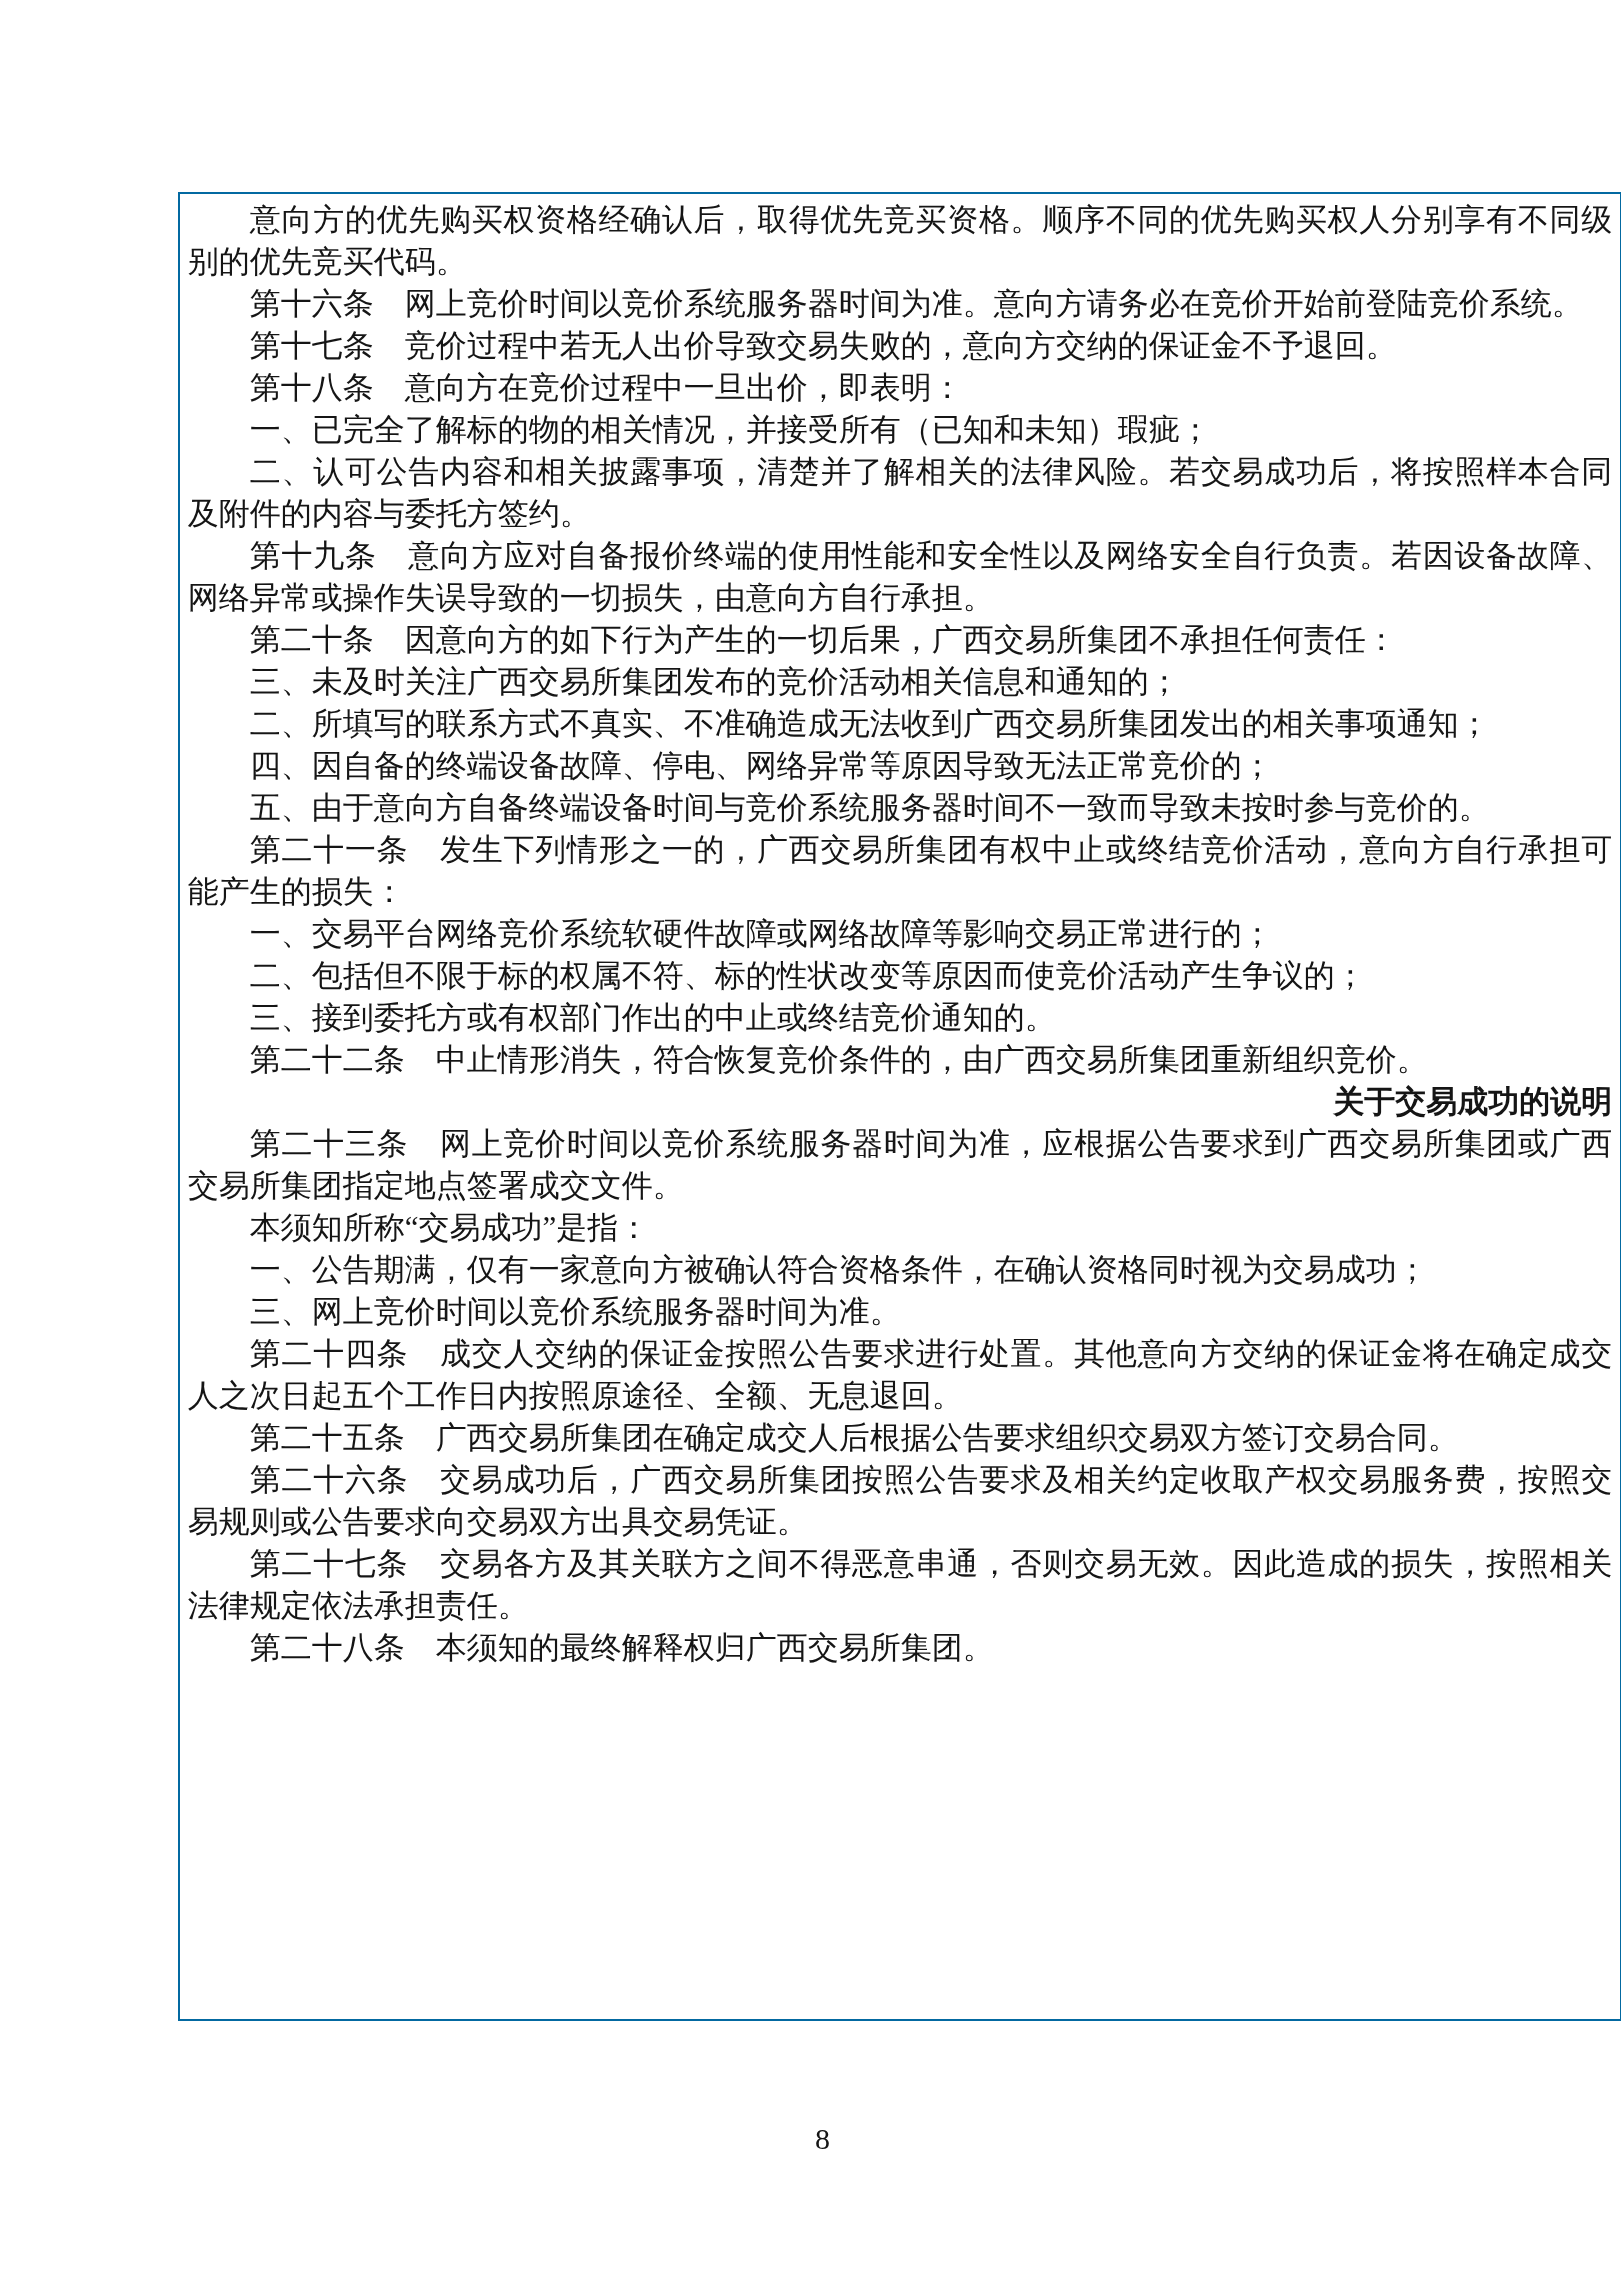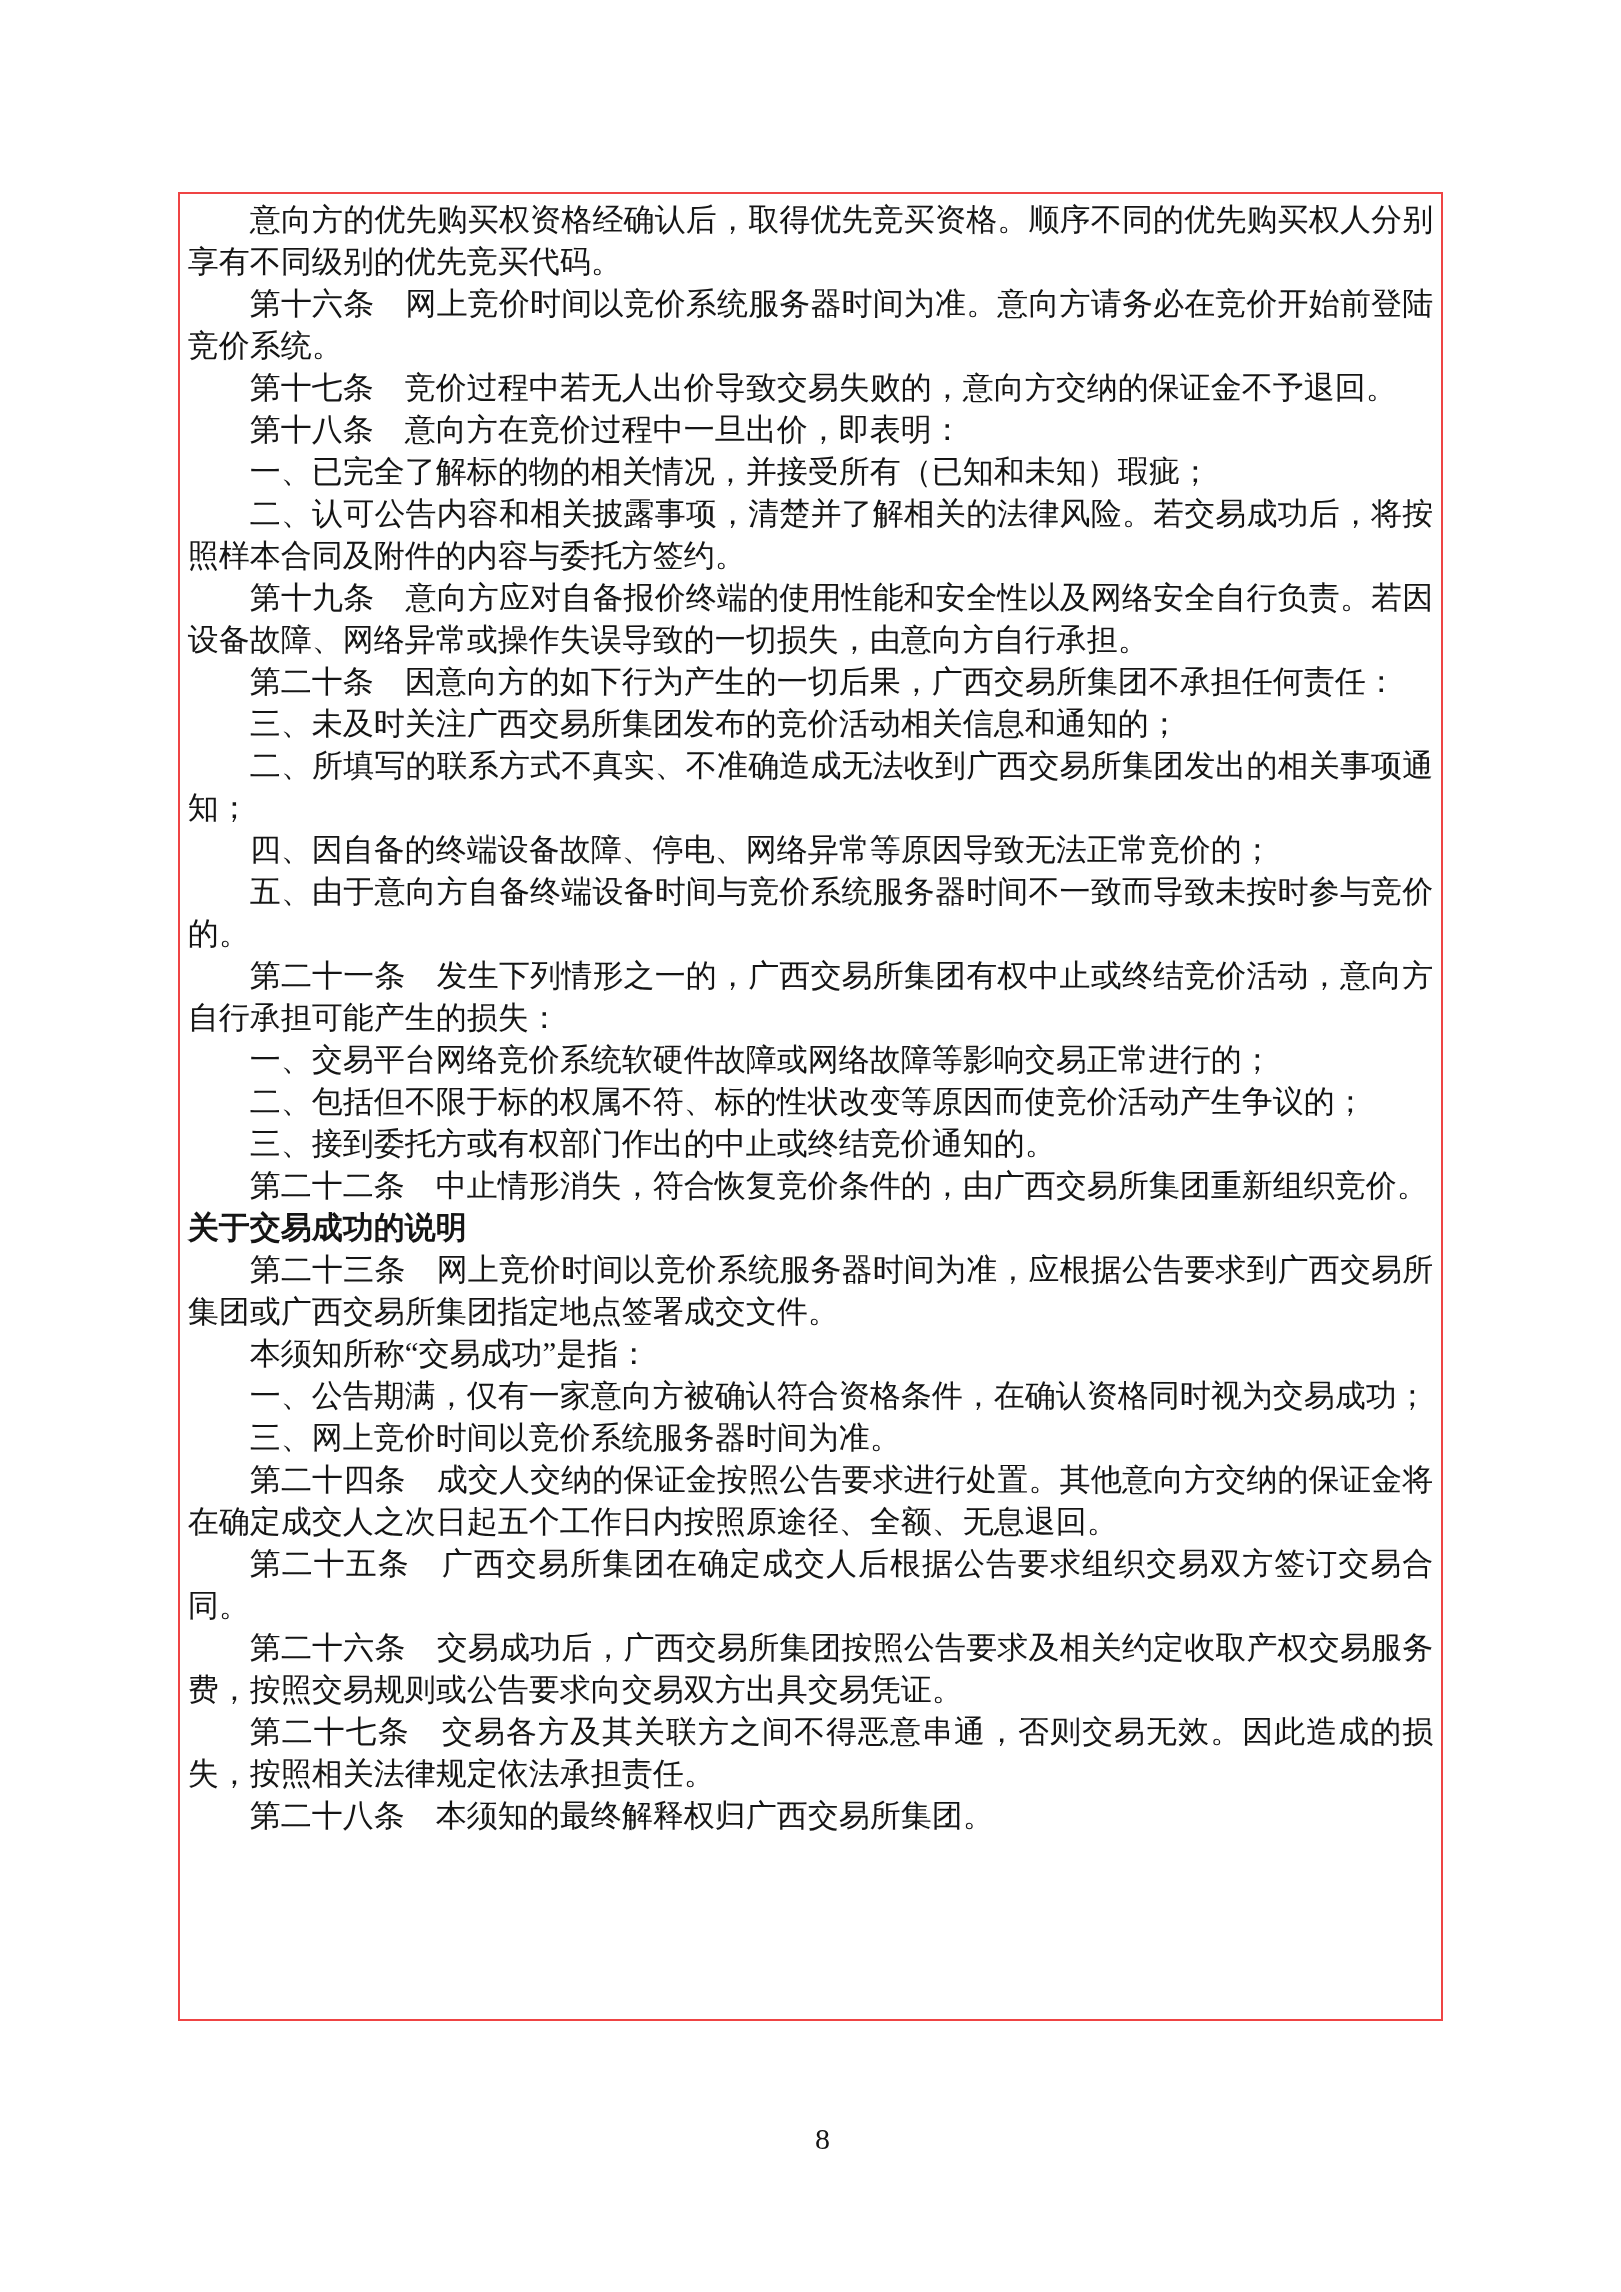--- a/index.html
+++ b/index.html
@@ -12,42 +12,42 @@
     background: #ffffff;
     position: relative;
     font-family: "Liberation Serif", "DejaVu Serif", serif;
     color: #151515;
     -webkit-font-smoothing: antialiased;
   }
   .content-frame {
     position: absolute;
     left: 178px;
     top: 192px;
-    width: 1265px;
+    width: 1444px;
     height: 1829px;
-    border: 2px solid #ef4444;
+    border: 2px solid #0369a1;
     box-sizing: border-box;
     padding: 4.9px 7.8px 0 7.8px;
     overflow: hidden;
   }
   .doc-body {
     width: 100%;
   }
   .para {
     margin: 0;
     font-size: 31px;
     line-height: 42px;
     text-align: justify;
     text-indent: 2em;
     word-break: normal;
     overflow-wrap: break-word;
   }
   .para.heading {
     text-indent: 0;
-    text-align: left;
+    text-align: right;
     font-weight: bold;
     font-family: "Liberation Sans", "DejaVu Sans", sans-serif;
   }
   .page-number {
     position: absolute;
     left: 178px;
     top: 2119px;
     width: 1289px;
     text-align: center;
     font-size: 30px;

